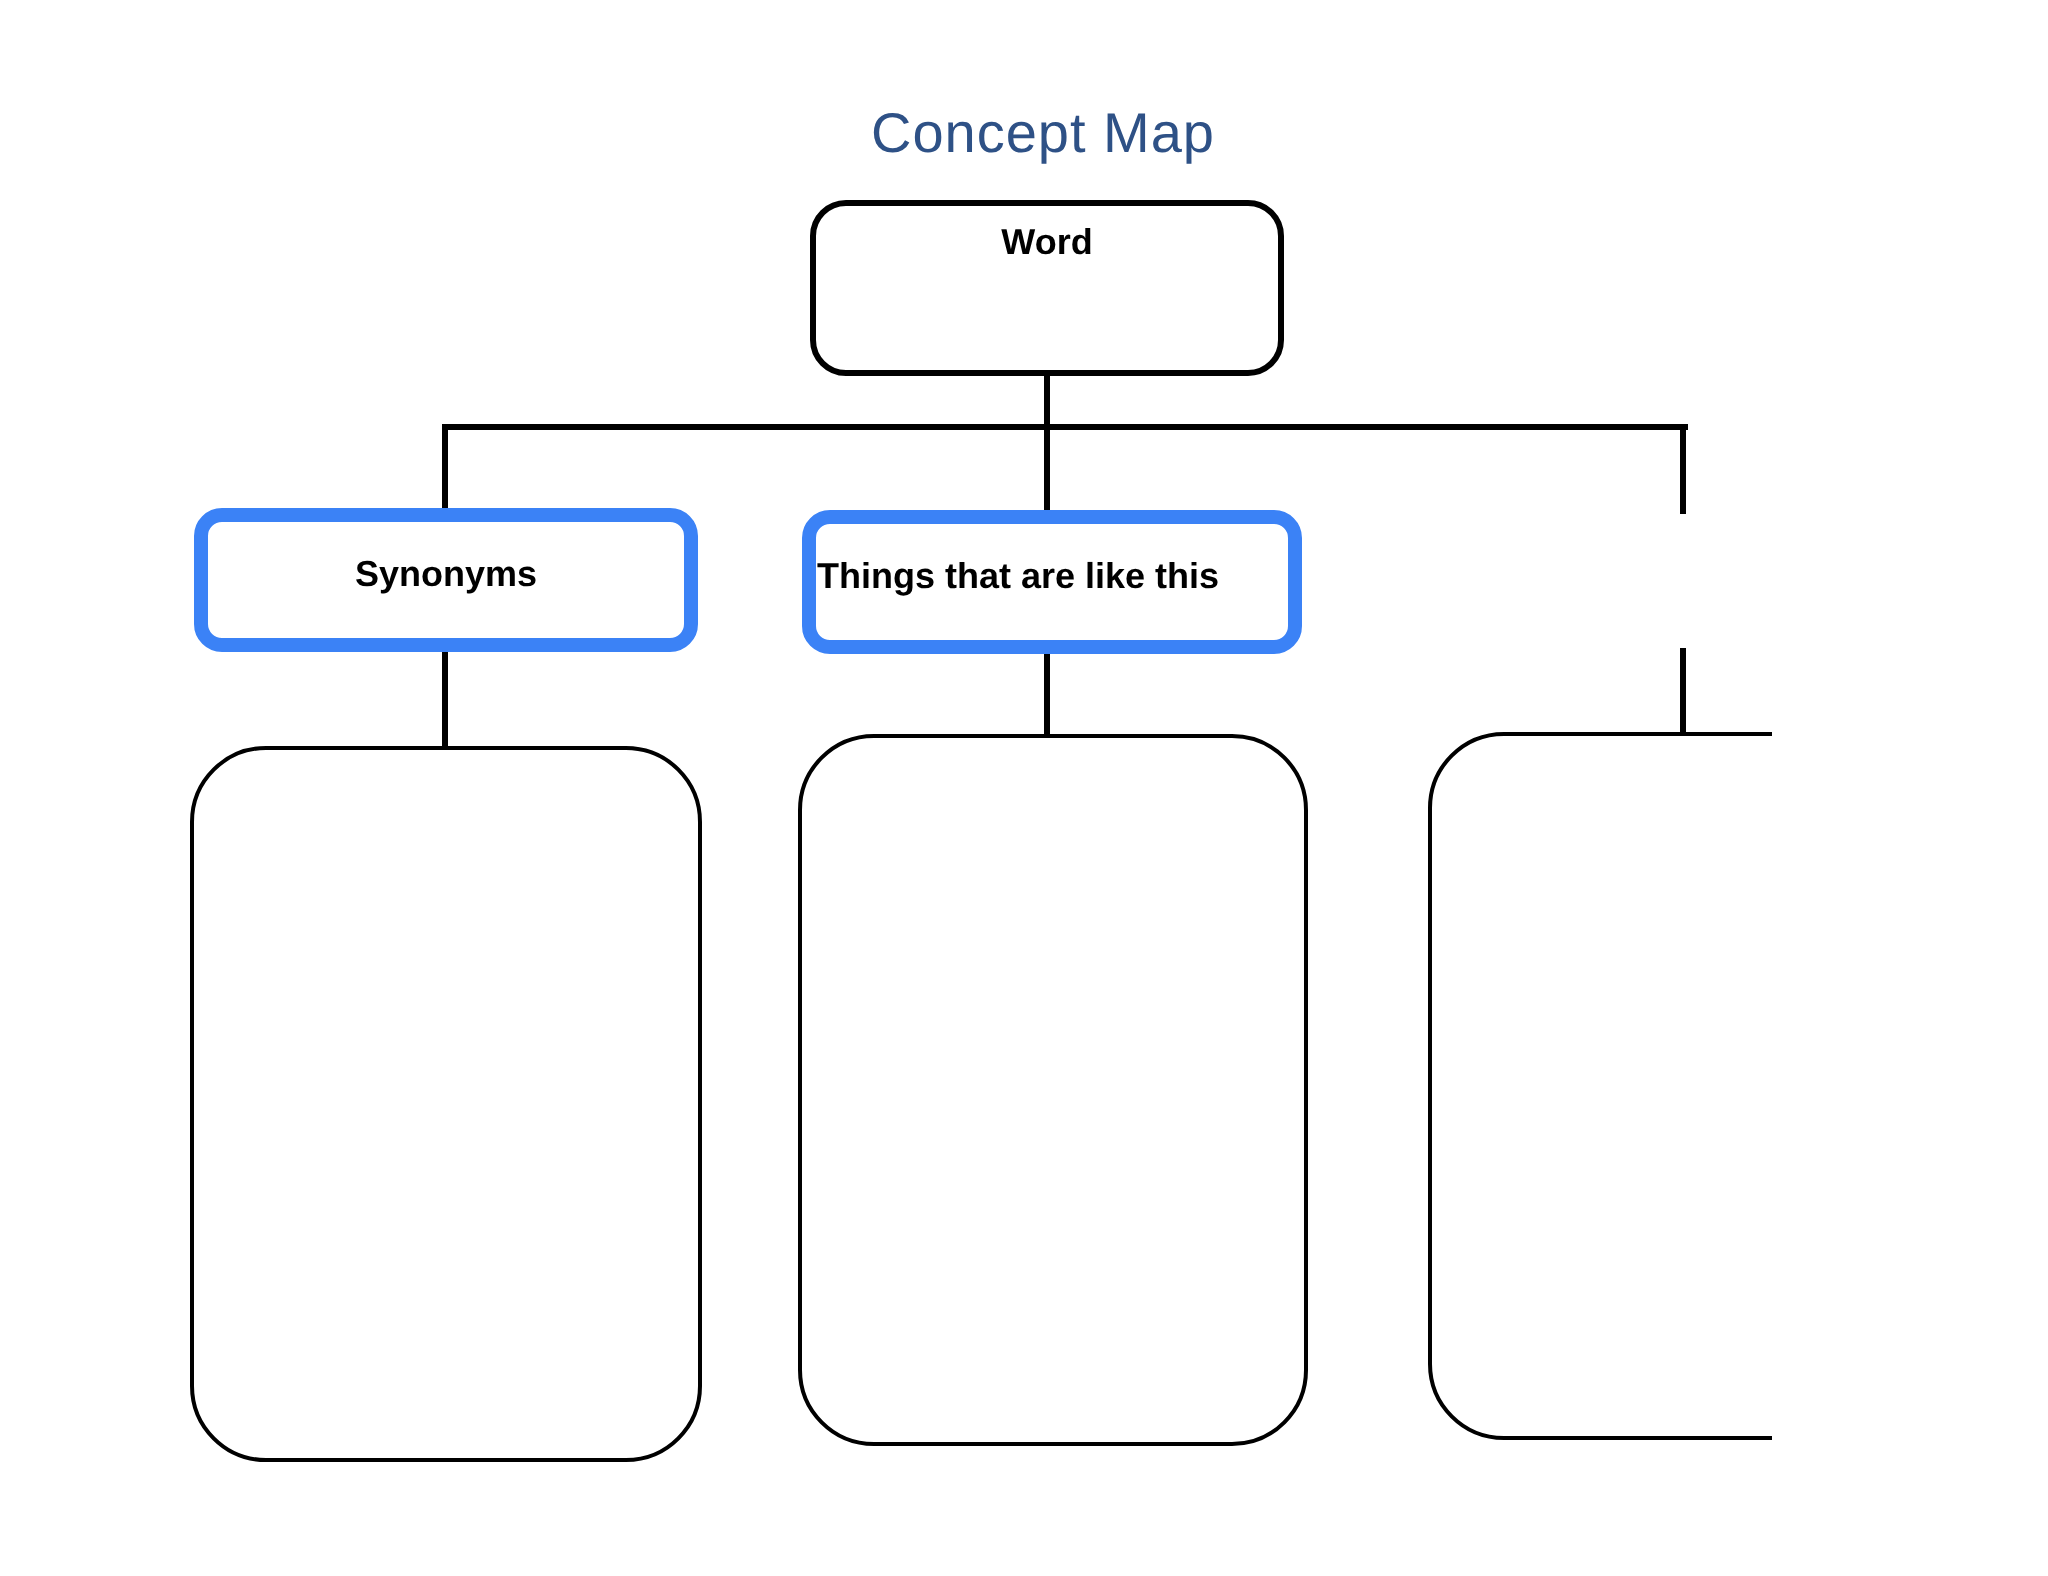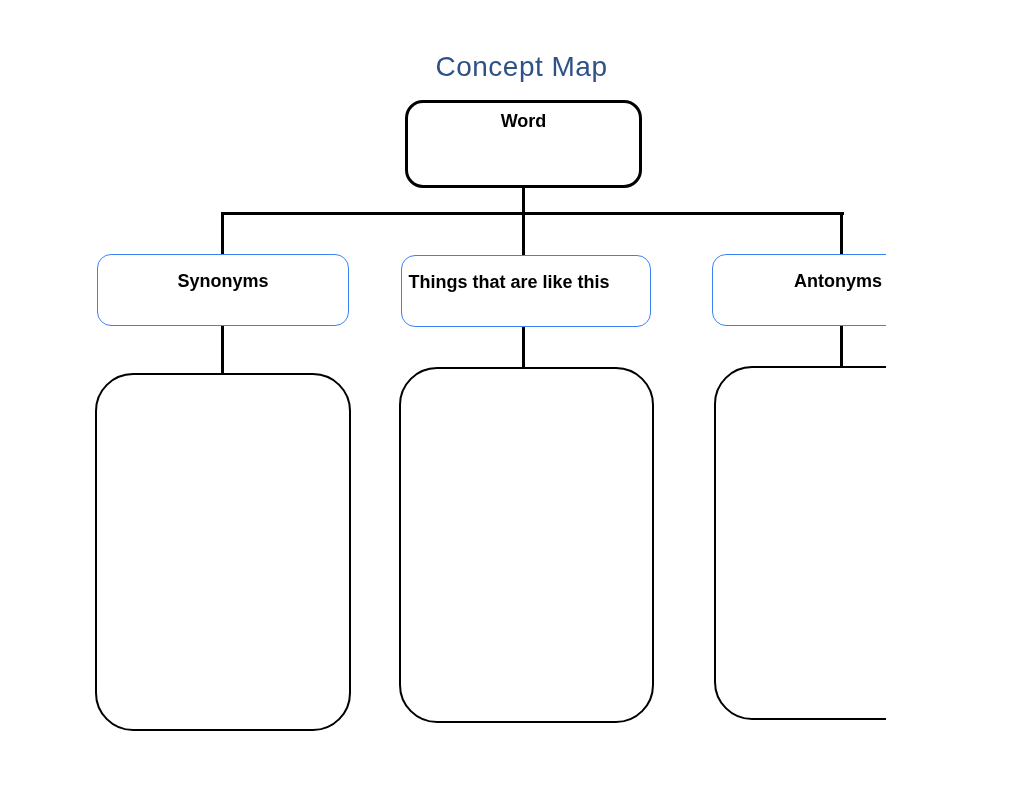--- a/index.html
+++ b/index.html
@@ -34,21 +34,21 @@
     display: flex;
     justify-content: center;
     align-items: flex-start;
     padding-top: 8px;
     font-size: 18px;
     font-weight: bold;
     color: #000000;
   }
   .label-box {
     height: 72px;
-    border: 1px solid #3b82f6;
+    border: 7px solid #3b82f6;
     border-radius: 14px;
     display: flex;
     justify-content: center;
     align-items: flex-start;
     padding-top: 15px;
     font-size: 18px;
     font-weight: bold;
     color: #000000;
     text-align: center;
     line-height: 23px;
@@ -93,23 +93,20 @@
   <div class="line l-conn-1"></div>
   <div class="line l-conn-2"></div>
   <div class="line l-conn-3"></div>
 
   <div class="box label-box syn-box">
     <span>Synonyms</span>
   </div>
   <div class="box label-box things-box">
     <span>Things that are like this</span>
   </div>
-  <div class="box label-box ant-box">
-    <span>Antonyms</span>
-  </div>
 
   <div class="box big-box big1">
     <span></span>
   </div>
   <div class="box big-box big2">
     <span></span>
   </div>
   <div class="box big-box big3">
     <span></span>
   </div>

